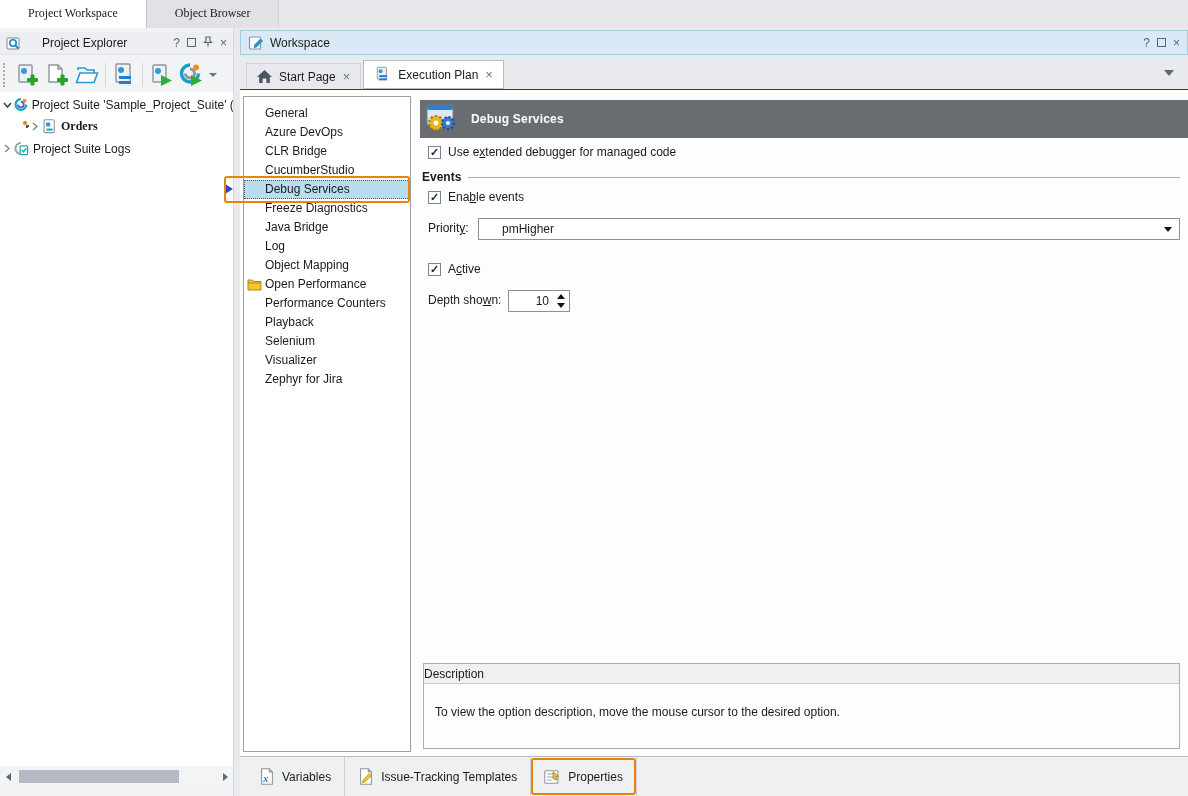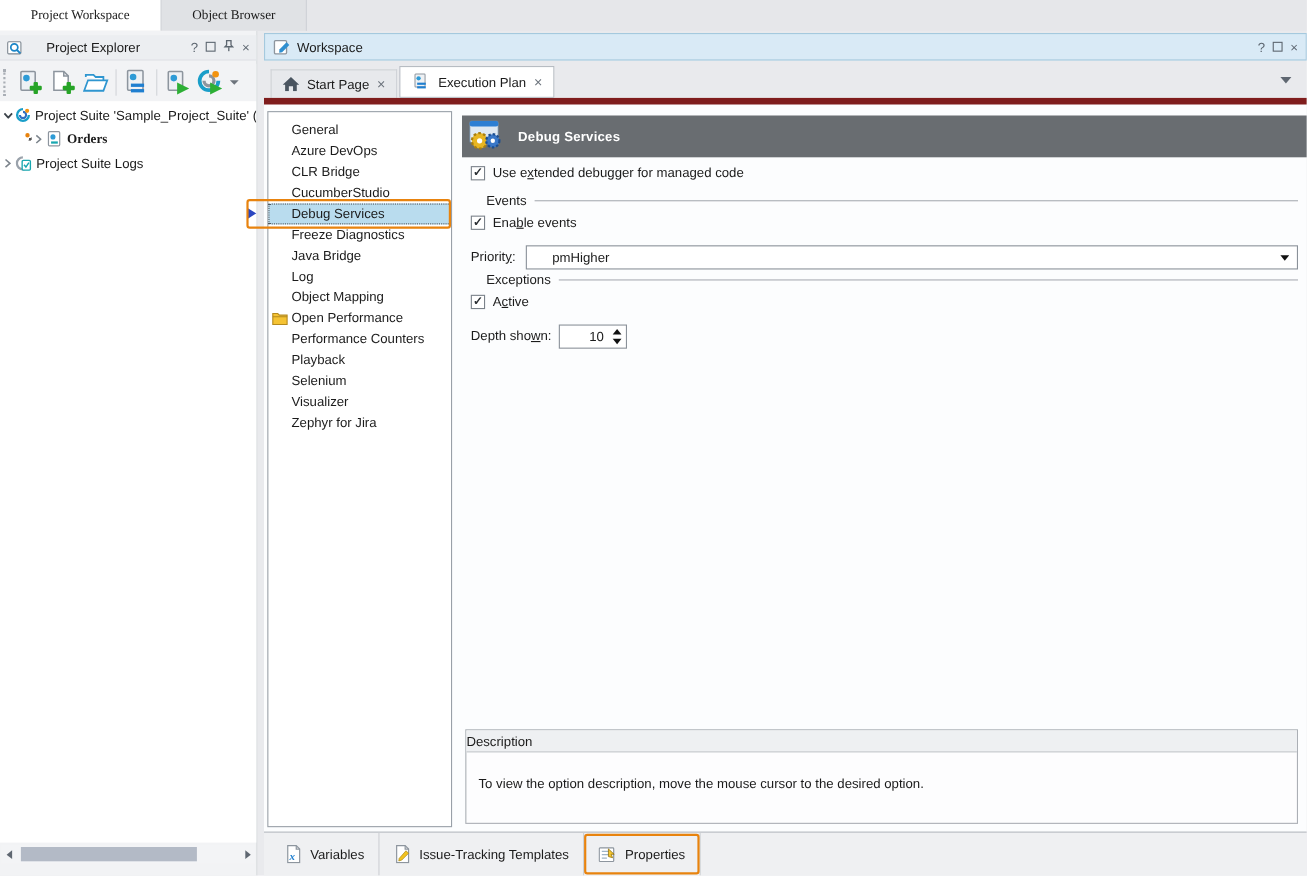--- a/index.html
+++ b/index.html
@@ -47,42 +47,42 @@
   
   .right-panel { position:absolute; top:28px; left:240px; right:0; bottom:0; }
   .ws-header { position:absolute; top:2px; left:0; right:0; height:25px; background:#d9eaf6; border:1px solid #a5c9de; display:flex; align-items:center; padding:0 7px; gap:6px; }
   .ws-title { flex:1; }
   .ws-tabs { position:absolute; top:32px; left:0; right:0; height:29px; display:flex; align-items:flex-end; padding-left:6px; }
   .ws-tab { height:26px; display:flex; align-items:center; gap:7px; padding:0 10px; background:#e7e9ec; border:1px solid #d0d3d8; border-bottom:none; margin-right:2px; }
   .ws-tab.active { background:#fff; border:1px solid #b7bcc2; height:29px; position:relative; z-index:2; }
   .tab-close { color:#6d747d; font-size:13px; line-height:12px; }
   .tabs-caret { position:absolute; right:14px; top:10px; width:0; height:0; border-left:5px solid transparent; border-right:5px solid transparent; border-top:6px solid #5f6771; }
 
-  .ws-content { position:absolute; top:61px; left:0; right:0; bottom:40px; background:#fcfdfe; border-top:6px solid #7f1d1d; }
+  .ws-content { position:absolute; top:61px; left:0; right:0; bottom:40px; background:#fcfdfe; border-top:1px solid #7f1d1d; }
 
   
   .options-list { position:absolute; left:3px; top:6px; width:168px; bottom:4px; background:#fff; border:1px solid #99a0a8; padding-top:7px; }
   .opt-item { position:relative; height:19px; line-height:19px; padding-left:21px; white-space:nowrap; }
   .opt-item.selected { background:#b9dcee; outline:1px dotted #50585f; outline-offset:-1px; }
   .opt-ring { position:absolute; left:1px; right:1px; top:-4px; bottom:-4px; border:2px solid #e8830e; border-radius:3px; pointer-events:none; z-index:3; }
   .opt-arrow { position:absolute; left:3px; top:4px; width:0; height:0; border-top:5px solid transparent; border-bottom:5px solid transparent; border-left:8px solid #2b46c0; }
   .opt-ico { position:absolute; left:3px; top:3px; }
 
   
   .props { position:absolute; left:178px; top:0; right:0; bottom:0; }
   .banner { position:absolute; top:10px; left:2px; right:0; height:38px; background:#696d71; display:flex; align-items:center; }
   .banner-ico { margin-left:5px; }
   .banner-title { color:#fff; font-weight:bold; margin-left:12px; letter-spacing:.2px; }
 
   .cbrow { position:absolute; display:flex; align-items:center; gap:7px; }
   .checkbox { width:13px; height:13px; background:#fff; border:1px solid #7b828a; display:flex; align-items:center; justify-content:center; }
   .checkbox::after { content:"✓"; font-size:11px; font-weight:bold; color:#2b2f33; line-height:11px; }
 
   .group { position:absolute; left:4px; right:8px; display:flex; align-items:center; }
-  .group-label { font-weight:normal;margin-left:20px; }
+  .group-label { font-weight:bold; }
   .group-line { flex:1; height:1px; background:#a9adb3; margin-left:7px; }
 
   .fieldrow { position:absolute; display:flex; align-items:center; }
   .combo { position:absolute; left:60px; right:8px; height:22px; background:#fff; border:1px solid #8a9199; display:flex; align-items:center; padding:0 22px 0 23px; }
   .combo-caret { position:absolute; right:7px; top:8px; width:0; height:0; border-left:4px solid transparent; border-right:4px solid transparent; border-top:5px solid #111; }
   .spinner { position:absolute; left:90px; width:62px; height:22px; background:#fff; border:1px solid #8a9199; }
   .spin-val { position:absolute; right:20px; top:3px; }
   .spin-btns { position:absolute; right:4px; top:3px; display:flex; flex-direction:column; gap:4px; }
   .tri-up { width:0; height:0; border-left:4px solid transparent; border-right:4px solid transparent; border-bottom:5px solid #111; }
   .tri-dn { width:0; height:0; border-left:4px solid transparent; border-right:4px solid transparent; border-top:5px solid #111; }
@@ -325,24 +325,20 @@
       </div>
 
       <div class="fieldrow" style="left:10px; top:131px">
         <span>Priorit<u>y</u>:</span>
       </div>
       <div class="combo" style="top:128px">
         <span>pmHigher</span>
         <span class="combo-caret"></span>
       </div>
 
-      <div class="group" style="top:152px">
-        <span class="group-label">Exceptions</span>
-        <span class="group-line"></span>
-      </div>
 
       <div class="cbrow" style="left:10px; top:172px">
         <span class="checkbox"></span>
         <span>A<u>c</u>tive</span>
       </div>
 
       <div class="fieldrow" style="left:10px; top:203px">
         <span>Depth sho<u>w</u>n:</span>
       </div>
       <div class="spinner" style="top:200px">

